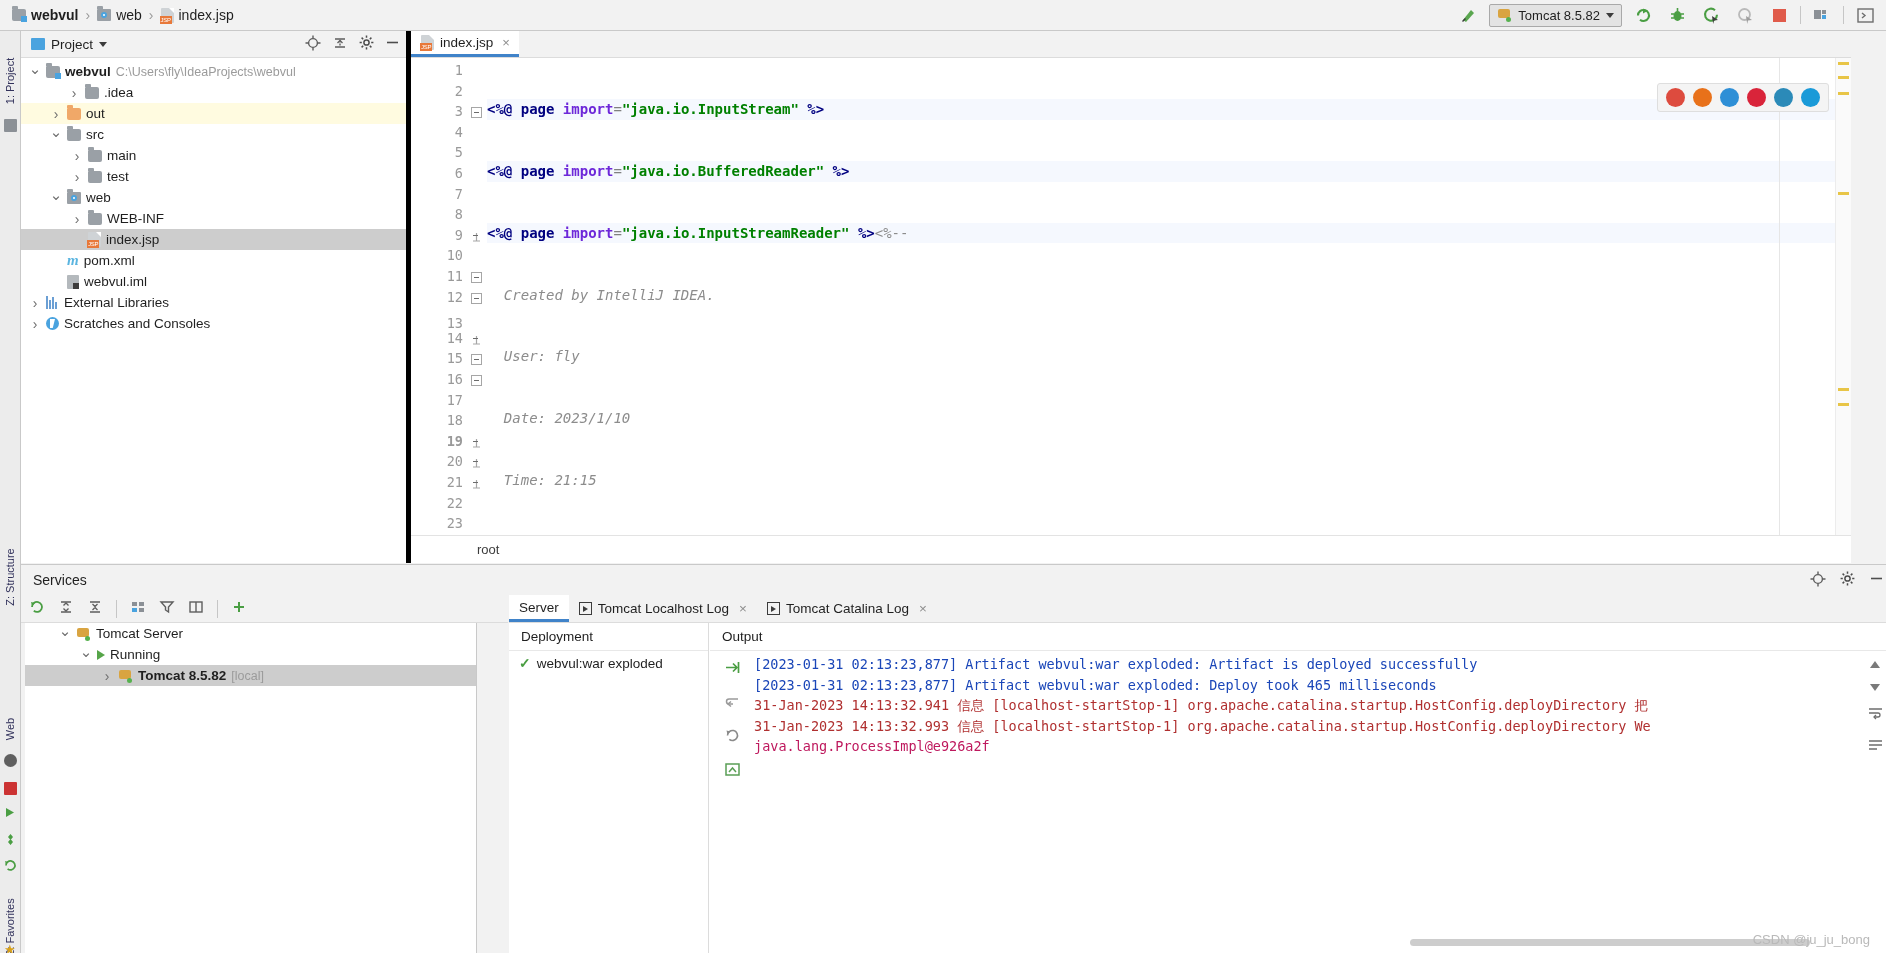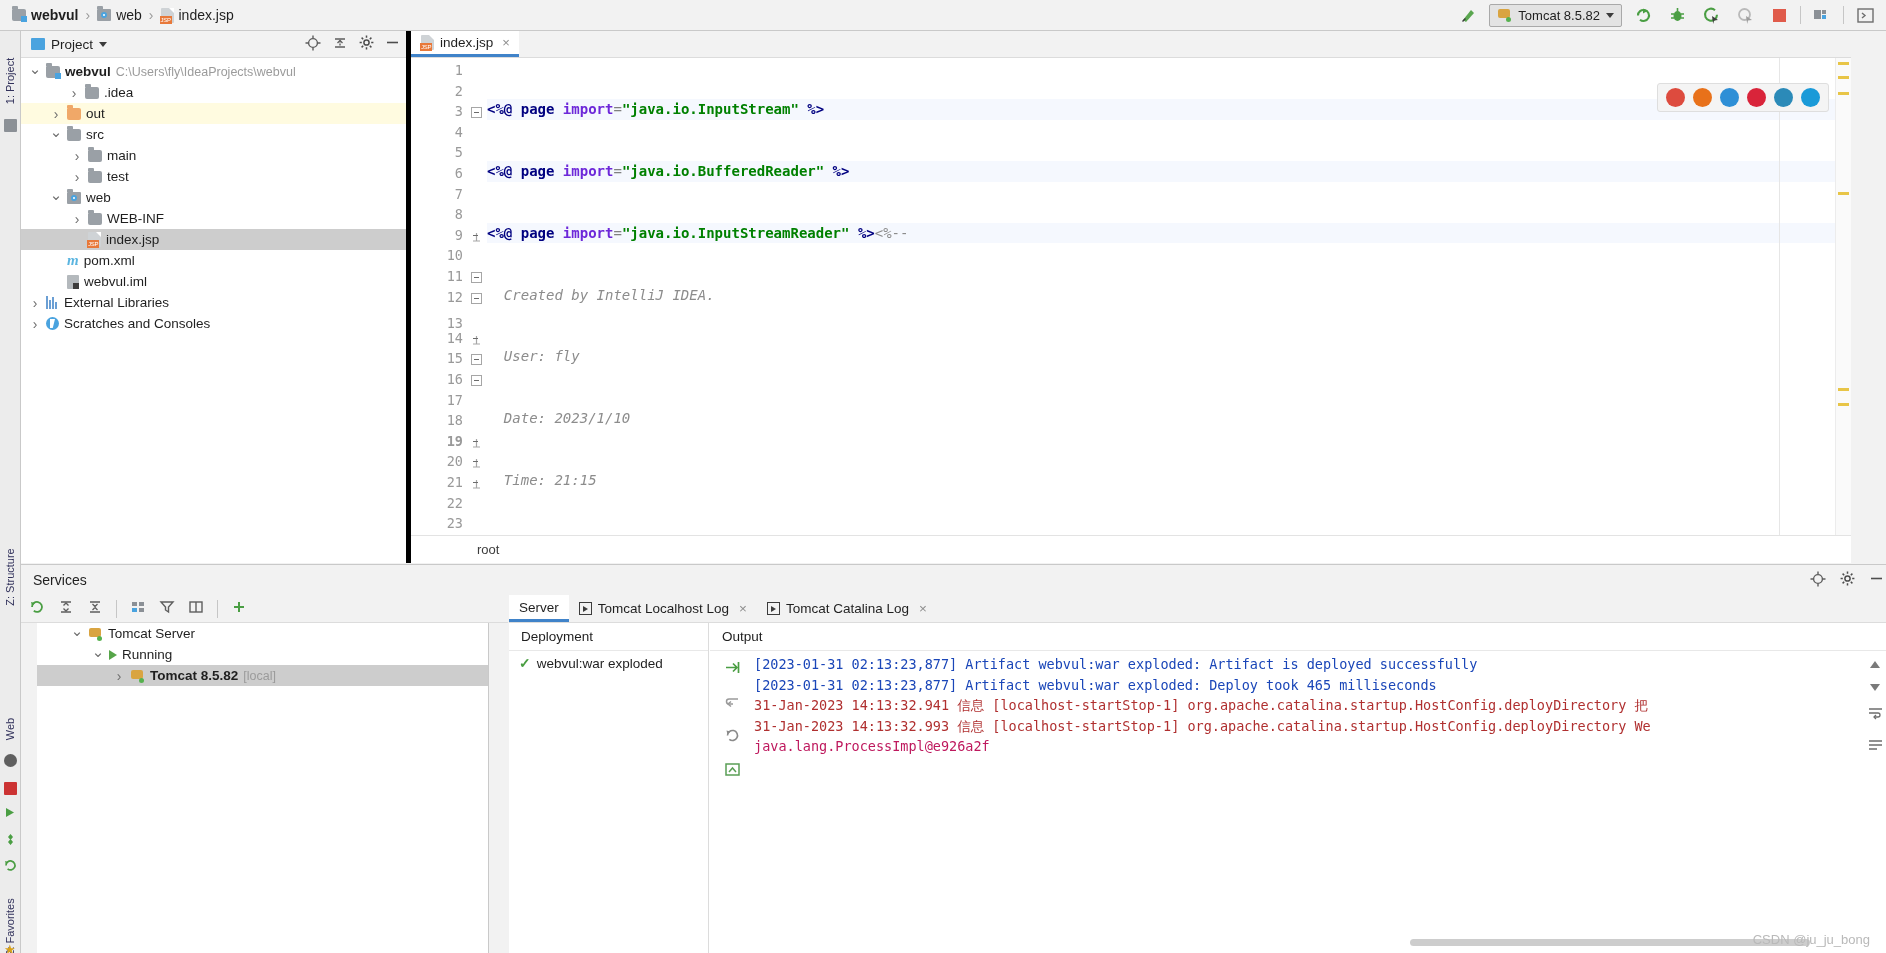--- a/index.html
+++ b/index.html
@@ -136,21 +136,21 @@
   }
   .svc-head{ height:30px; display:flex; align-items:center; padding:0 2px 0 12px; }
   .svc-title{ font-size:14px; }
   .svc-head-right{ margin-left:auto; display:flex; align-items:center; gap:14px; }
   .svc-toolbar{
     position:absolute; left:0; top:30px; width:487px; height:28px;
     display:flex; align-items:center; gap:13px; padding-left:8px;
     background:#f2f2f2; border-bottom:1px solid #dcdcdc;
   }
   .svc-tree{
-    position:absolute; left:16px; top:58px; width:452px; height:331px;
+    position:absolute; left:4px; top:58px; width:452px; height:331px;
     background:#fff; border-right:1px solid #c9c9c9; font-size:13.5px;
   }
   .svc-row{ height:21px; display:flex; align-items:center; gap:5px; padding-left:8px; cursor:pointer; white-space:nowrap;}
   .svc-row.sel{ background:#cdcdcd; }
   .tri-green{ width:0;height:0;border-left:8px solid #56a549;border-top:5px solid transparent;border-bottom:5px solid transparent;}
 
   .svc-right{ position:absolute; left:488px; top:30px; width:1377px; height:359px; background:#fff; }
   .logtabs{ height:28px; background:#f2f2f2; border-bottom:1px solid #dcdcdc; display:flex; align-items:flex-end; }
   .ltab{ display:flex; align-items:center; gap:6px; height:27px; padding:0 10px; font-size:13.5px; cursor:pointer;}
   .ltab.active{ background:#fff; border-bottom:3px solid #4083c9; }

